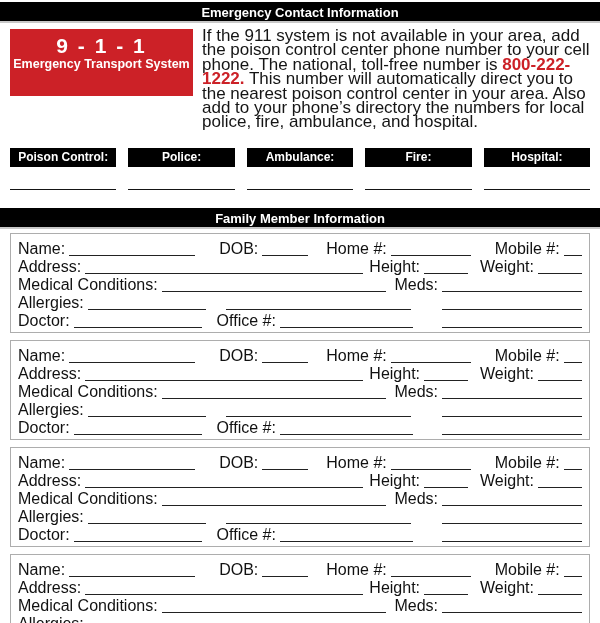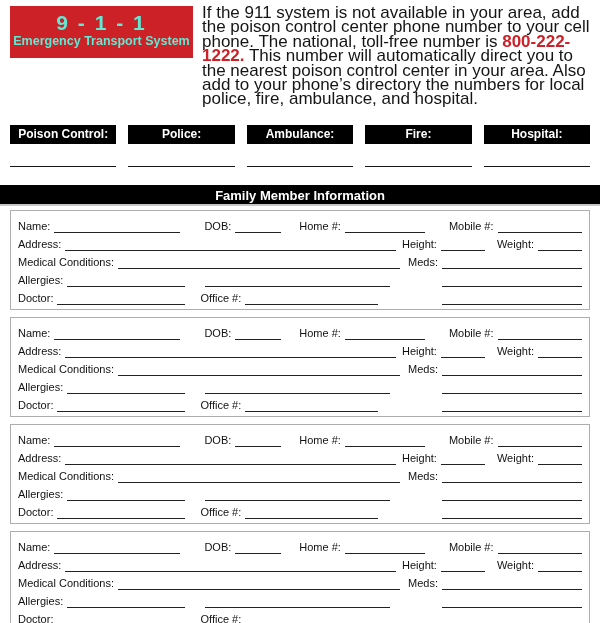--- a/index.html
+++ b/index.html
@@ -6,49 +6,52 @@
   html,body { width:600px; height:623px; overflow:hidden; background:#ffffff;
     font-family:"Liberation Sans","DejaVu Sans",sans-serif; color:#111; }
 
   .bar { margin-top:2px; height:21px; background:#000; border-bottom:2px solid #c8c8c8;
     color:#fff; font-size:13px; font-weight:bold; text-align:center; line-height:21px; }
   .bar.family { margin-top:18px; }
 
   .content { padding:0 10px; }
 
   .em-row { margin-top:6px; display:flex; }
-  .badge { width:183px; height:52px; background:#cc2127; color:#5eead4; text-align:center;
+  .badge { width:183px; height:67px; background:#cc2127; color:#ffffff; text-align:center;
     padding-top:5px; flex:0 0 183px; }
   .badge-num { font-size:21px; font-weight:bold; letter-spacing:2px; line-height:23px; }
   .badge-sub { font-size:11px; font-weight:bold; line-height:13px; margin-top:1px; }
   .badge-cap { font-size:12.5px; font-weight:bold; line-height:15px; }
   .instructions { margin-left:9px; flex:1; font-size:17px; line-height:14.4px; color:#151515; }
   .phone { color:#cc2127; font-weight:bold; }
 
   .contacts { margin-top:18px; display:flex; gap:12px; }
   .cbox { flex:1; height:19px; background:#000; color:#fff; font-size:12px; font-weight:bold;
     text-align:center; line-height:19px; }
   .contact-lines { display:flex; gap:12px; }
   .cline { flex:1; height:0; border-bottom:1.5px solid #151515; margin-top:22px; }
 
   #family-blocks { margin-top:4px; }
   .fblock { border:1.5px solid #adadad; padding:4px 7px; margin-bottom:7px; background:#fff; }
   .frow { display:flex; align-items:flex-end; height:18px; }
-  .lbl { font-size:11px; line-height:14px; white-space:nowrap; padding-right:4px; color:#111; }
+  .lbl { font-size:16px; line-height:14px; white-space:nowrap; padding-right:4px; color:#111; }
   .line { display:inline-block; height:13px; border-bottom:1.4px solid #222; }
   .grow { flex:1; }
   .spacer { flex:1; }
   .ml6{margin-left:6px}.ml8{margin-left:8px}.ml12{margin-left:12px}
   .ml15{margin-left:15px}.ml16{margin-left:24px}.ml18{margin-left:18px}.ml20{margin-left:20px}
 </style>
 </head>
 <body>
 
 <div>
 
+  <div class="bar">
+    <span>Emergency Contact Information</span>
+  </div>
 
   <div class="content">
     <div class="em-row">
       <div class="badge" style="background: rgb(204, 33, 39);">
         <div class="badge-num">9 - 1 - 1</div>
         <div class="badge-cap">Emergency Transport System</div>
       </div>
       <p class="instructions"><span>If the 911 system is not available in your area, add the poison control center phone number to your cell phone. The national, toll-free number is </span><span class="phone" style="color: rgb(204, 33, 39);">800-222-1222.</span><span> This number will automatically direct you to the nearest poison control center in your area. Also add to your phone’s directory the numbers for local police, fire, ambulance, and hospital.</span></p>
     </div>
 

